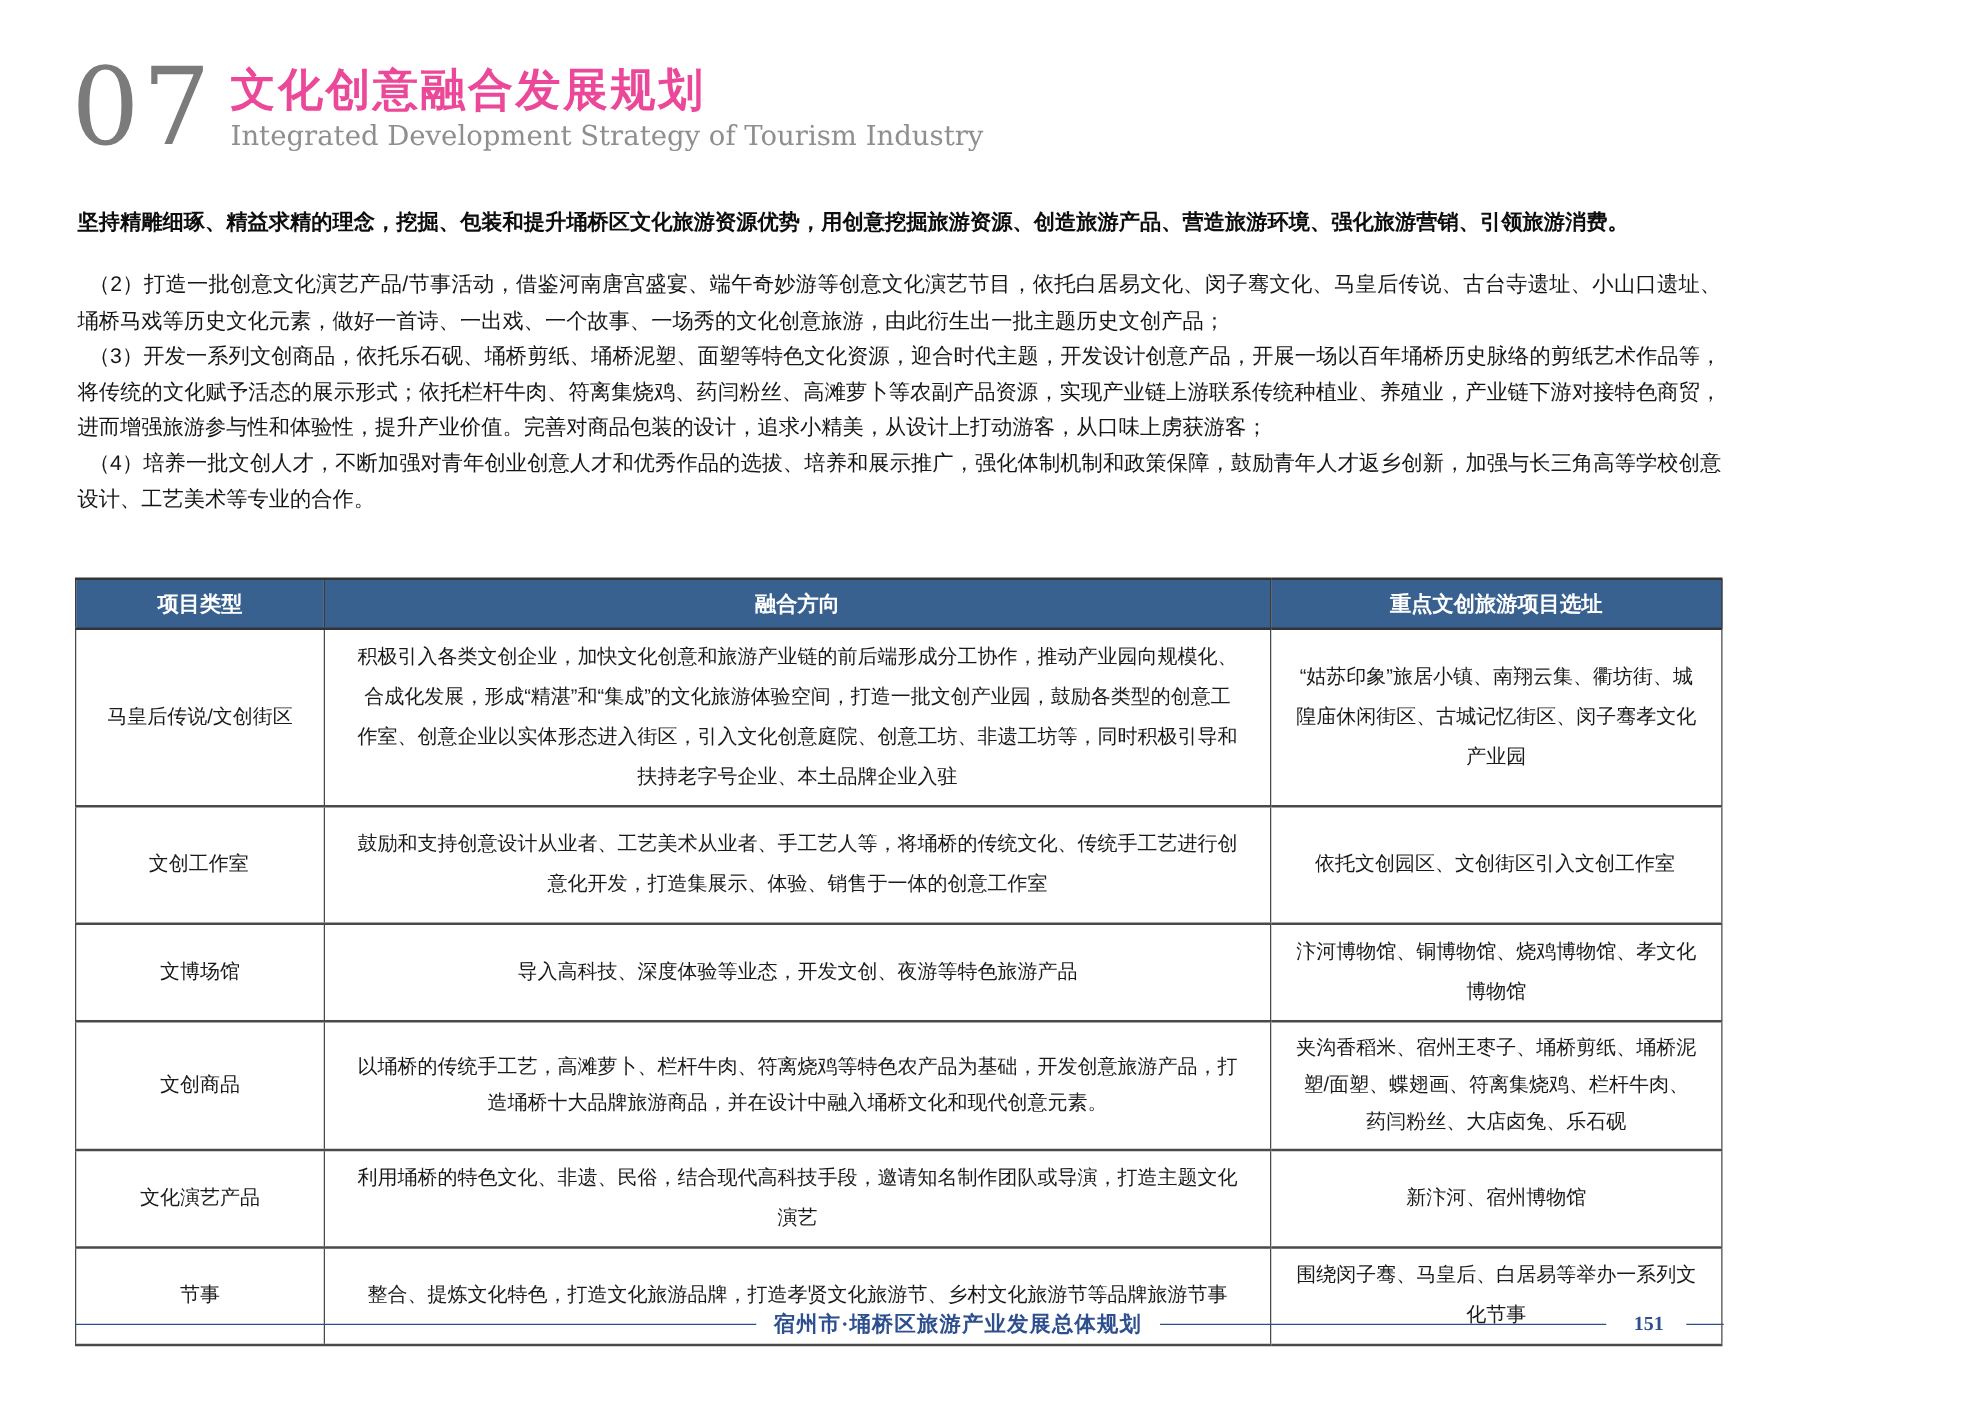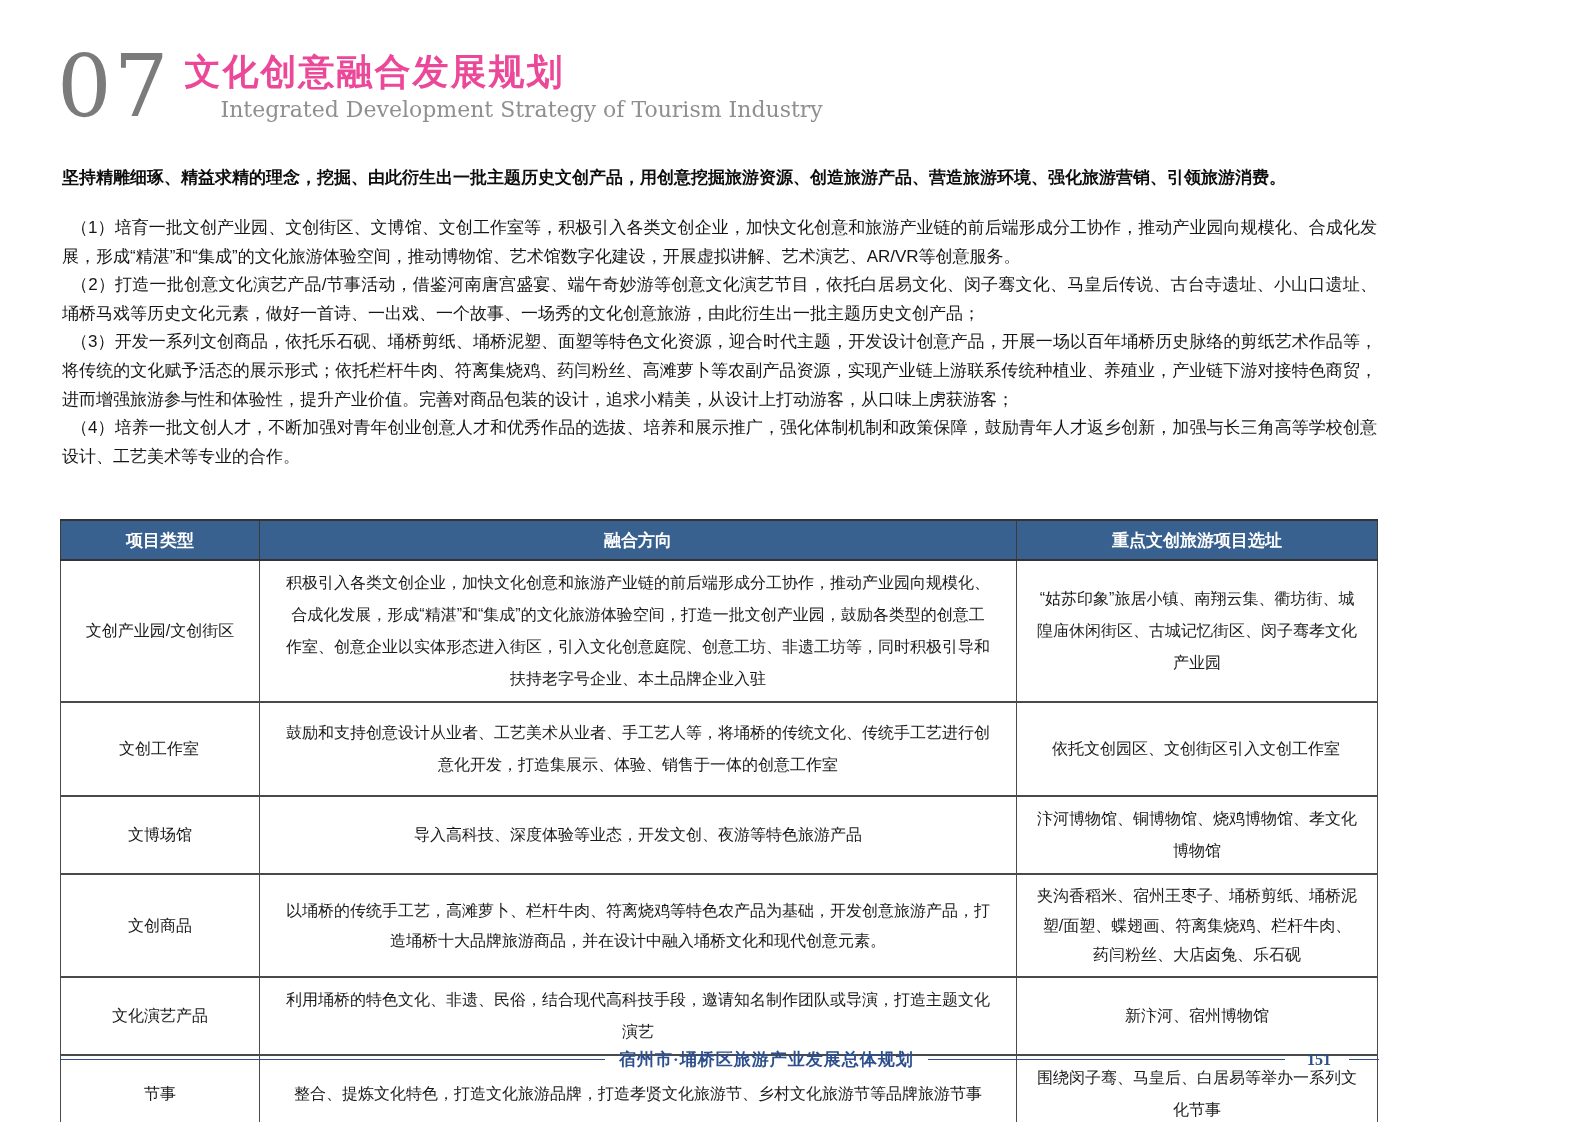--- a/index.html
+++ b/index.html
@@ -25,21 +25,21 @@
     letter-spacing: 2px;
   }
   .chapter-titles { margin-left: 14px; padding-top: 6px; }
   .chapter-title {
     font-family: "Liberation Serif", "DejaVu Serif", serif;
     font-size: 36px; font-weight: 700; color: #ec4899;
     letter-spacing: 2px; line-height: 1.15;
   }
   .chapter-subtitle {
     font-family: "DejaVu Serif", "Liberation Serif", serif;
-    font-size: 22px; color: #8f8f8f; margin-top: 4px; margin-left: 36px;
+    font-size: 22px; color: #8f8f8f; margin-top: 4px;
   }
 
   
   .body-text {
     margin: 36px 60px 0 62px;
     font-size: 17px; line-height: 1.68;
     text-align: justify;
   }
   .intro { font-weight: 700; color: #0d0d0d; margin-bottom: 22px; }
   .para { text-indent: 9px; color: #161616; }
@@ -104,22 +104,21 @@
 
   <div class="chapter-header">
     <div class="chapter-number">07</div>
     <div class="chapter-titles">
       <div class="chapter-title">文化创意融合发展规划</div>
       <div class="chapter-subtitle">Integrated Development Strategy of Tourism Industry</div>
     </div>
   </div>
 
   <div class="body-text">
-    <p class="intro">坚持精雕细琢、精益求精的理念，挖掘、由此衍生出一批主题历史文创产品，用创意挖掘旅游资源、创造旅游产品、营造旅游环境、强化旅游营销、引领旅游消费。</p>
-    <p class="para">（1）培育一批文创产业园、文创街区、文博馆、文创工作室等，积极引入各类文创企业，加快文化创意和旅游产业链的前后端形成分工协作，推动产业园向规模化、合成化发展，形成“精湛”和“集成”的文化旅游体验空间，推动博物馆、艺术馆数字化建设，开展虚拟讲解、艺术演艺、AR/VR等创意服务。</p>
+    <p class="intro">坚持精雕细琢、精益求精的理念，挖掘、包装和提升埇桥区文化旅游资源优势，用创意挖掘旅游资源、创造旅游产品、营造旅游环境、强化旅游营销、引领旅游消费。</p>
     <p class="para">（2）打造一批创意文化演艺产品/节事活动，借鉴河南唐宫盛宴、端午奇妙游等创意文化演艺节目，依托白居易文化、闵子骞文化、马皇后传说、古台寺遗址、小山口遗址、埇桥马戏等历史文化元素，做好一首诗、一出戏、一个故事、一场秀的文化创意旅游，由此衍生出一批主题历史文创产品；</p>
     <p class="para">（3）开发一系列文创商品，依托乐石砚、埇桥剪纸、埇桥泥塑、面塑等特色文化资源，迎合时代主题，开发设计创意产品，开展一场以百年埇桥历史脉络的剪纸艺术作品等，将传统的文化赋予活态的展示形式；依托栏杆牛肉、符离集烧鸡、药闫粉丝、高滩萝卜等农副产品资源，实现产业链上游联系传统种植业、养殖业，产业链下游对接特色商贸，进而增强旅游参与性和体验性，提升产业价值。完善对商品包装的设计，追求小精美，从设计上打动游客，从口味上虏获游客；</p>
     <p class="para">（4）培养一批文创人才，不断加强对青年创业创意人才和优秀作品的选拔、培养和展示推广，强化体制机制和政策保障，鼓励青年人才返乡创新，加强与长三角高等学校创意设计、工艺美术等专业的合作。</p>
   </div>
 
   <div class="fusion-table-wrap">
     <table class="fusion-table">
       <colgroup>
           <col class="c1">
           <col class="c2">
@@ -127,21 +126,21 @@
         </colgroup>
       <thead>
         <tr>
           <th>项目类型</th>
           <th>融合方向</th>
           <th>重点文创旅游项目选址</th>
         </tr>
       </thead>
       <tbody>
         <tr class="r1">
-          <td>文创产业园/文创街区</td>
+          <td>马皇后传说/文创街区</td>
           <td class="dir-cell">积极引入各类文创企业，加快文化创意和旅游产业链的前后端形成分工协作，推动产业园向规模化、合成化发展，形成“精湛”和“集成”的文化旅游体验空间，打造一批文创产业园，鼓励各类型的创意工作室、创意企业以实体形态进入街区，引入文化创意庭院、创意工坊、非遗工坊等，同时积极引导和扶持老字号企业、本土品牌企业入驻</td>
           <td>“姑苏印象”旅居小镇、南翔云集、衢坊街、城隍庙休闲街区、古城记忆街区、闵子骞孝文化产业园</td>
         </tr>
         <tr class="r2">
           <td>文创工作室</td>
           <td class="dir-cell">鼓励和支持创意设计从业者、工艺美术从业者、手工艺人等，将埇桥的传统文化、传统手工艺进行创意化开发，打造集展示、体验、销售于一体的创意工作室</td>
           <td>依托文创园区、文创街区引入文创工作室</td>
         </tr>
         <tr class="r3">
           <td>文博场馆</td>

